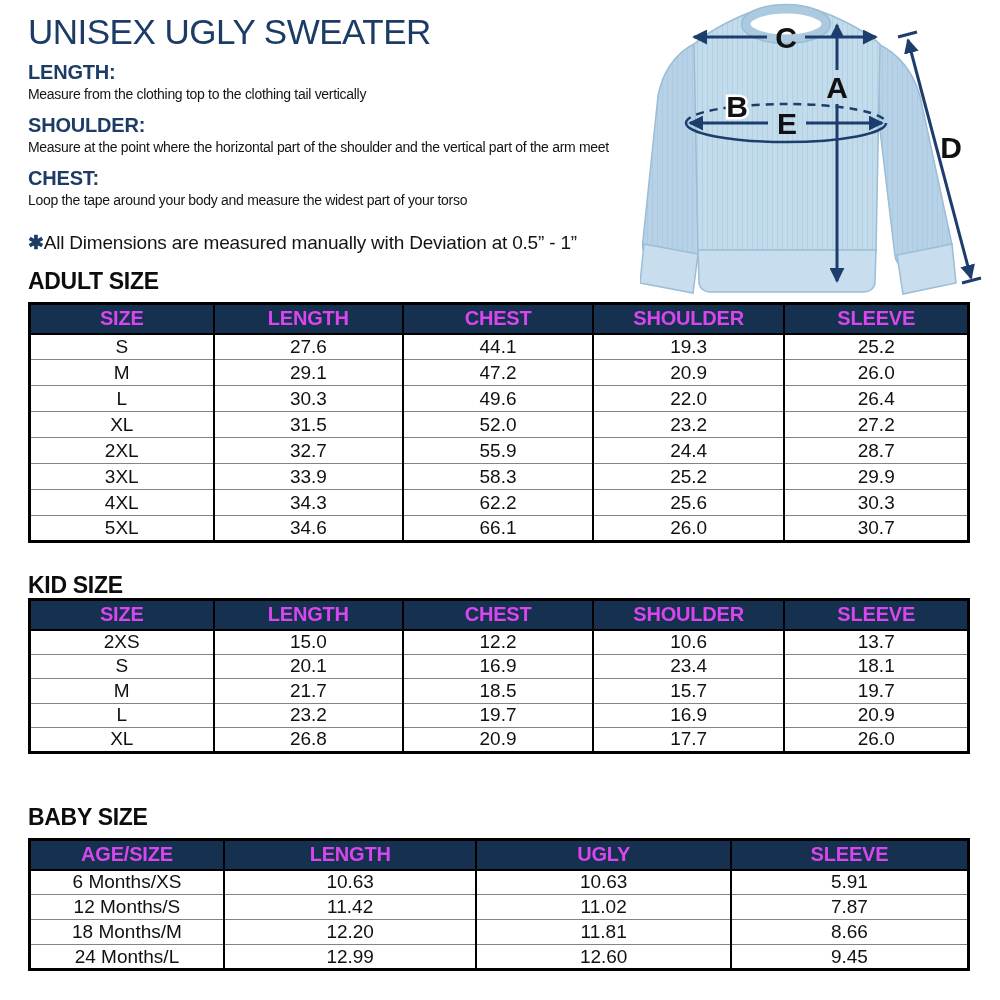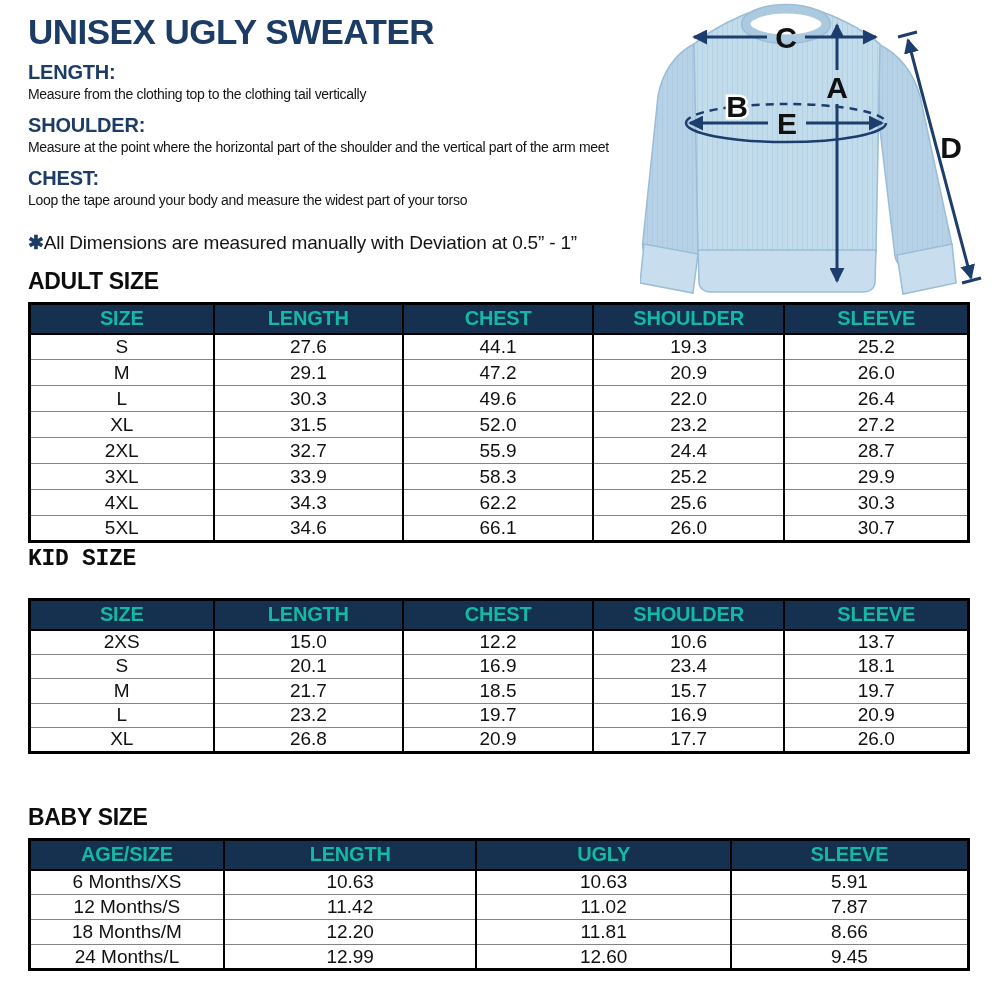--- a/index.html
+++ b/index.html
@@ -9,43 +9,43 @@
     --divider:#848484;
     --ink:#141414;
   }
   *{box-sizing:border-box;margin:0;padding:0;}
   html,body{background:#ffffff;}
   body{font-family:"Liberation Sans", sans-serif; -webkit-font-smoothing:antialiased;}
   .page{position:relative;width:1000px;height:1000px;background:#fff;overflow:hidden;}
 
   
   .intro{position:absolute;left:28px;top:12px;width:650px;}
-  .title{font-size:35px;font-weight:700;color:var(--title-navy);letter-spacing:-0.5px;line-height:40px;}
+  .title{font-size:35px;font-weight:400;color:var(--title-navy);letter-spacing:-0.5px;line-height:40px;}
   .ins-label{font-size:20px;font-weight:800;color:var(--title-navy);letter-spacing:-0.2px;line-height:22px;margin-top:9px;}
   .ins-text{font-size:14px;color:var(--ink);letter-spacing:-0.3px;line-height:22px;}
   .note{margin-top:20px;font-size:19px;color:var(--ink);letter-spacing:-0.2px;line-height:24px;}
   .note .sym{color:var(--title-navy);font-weight:800;}
 
   
   .sweater{position:absolute;left:640px;top:0;width:360px;height:300px;}
   .dim-label{font-family:"Liberation Sans",sans-serif;font-size:30px;font-weight:800;fill:#111;text-anchor:middle;}
   .halo{paint-order:stroke;stroke:#ffffff;stroke-width:5px;}
 
   
   .sec-head{position:absolute;left:28px;font-size:23px;font-weight:800;color:#0d0d0d;letter-spacing:-0.3px;line-height:30px;}
   #head-adult{top:266px;}
-  #head-kid{top:544px;font-family:Liberation Mono, monospace;}
+  #head-kid{top:570px;}
   #head-baby{top:802px;}
 
   
   table{position:absolute;left:28px;width:942px;border-collapse:collapse;table-layout:fixed;background:#fff;border:3px solid #000;}
   #tbl-adult{top:302px;}
   #tbl-kid{top:598px;}
   #tbl-baby{top:838px;}
-  th{background:var(--navy);color:#14b8a6;font-size:20px;font-weight:700;letter-spacing:-0.2px;height:30px;text-align:center;border-left:2px solid #000;}
+  th{background:var(--navy);color:#d946ef;font-size:20px;font-weight:700;letter-spacing:-0.2px;height:30px;text-align:center;border-left:2px solid #000;}
   td{font-size:19px;color:#111;text-align:center;border-left:2px solid #000;border-top:1.5px solid var(--divider);}
   th:first-child,td:first-child{border-left:none;}
   tbody tr:first-child td{border-top:2px solid #000;}
   #tbl-adult td{height:26px;}
   #tbl-kid td{height:24.5px;}
   #tbl-baby td{height:25px;}
 </style>
 </head>
 <body>
 

